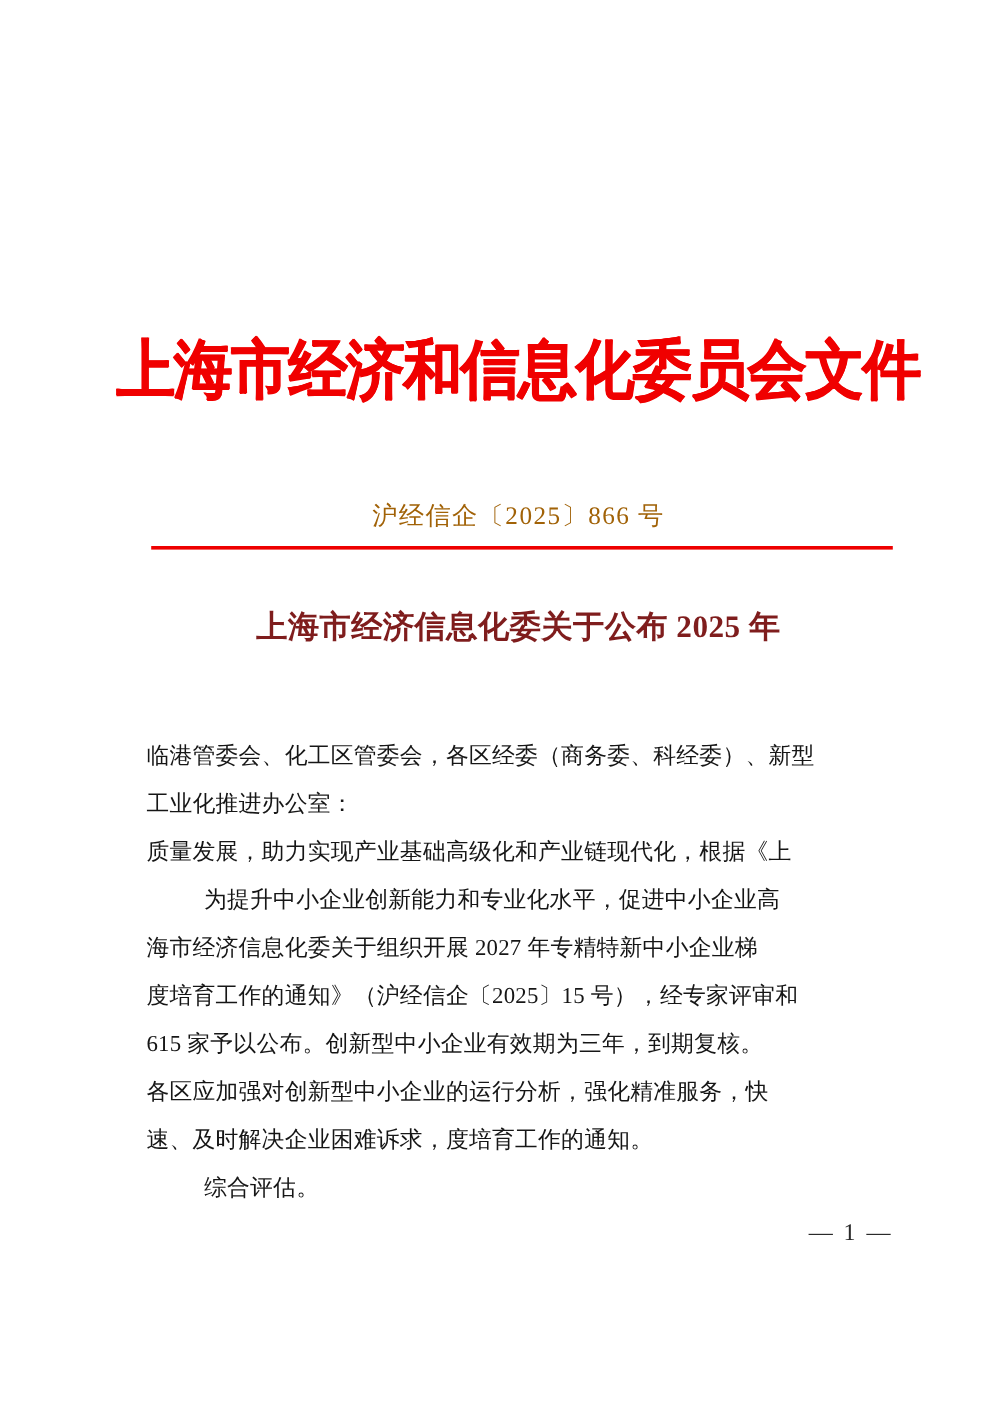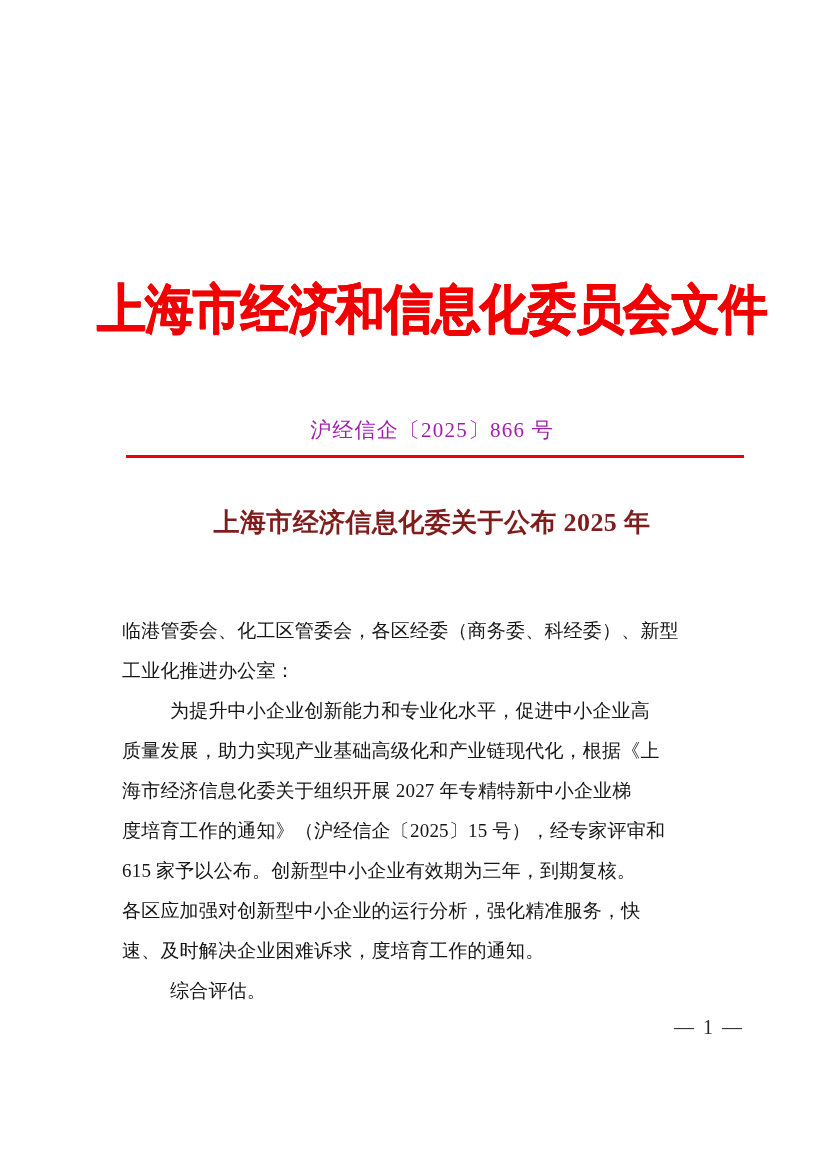--- a/index.html
+++ b/index.html
@@ -55,21 +55,21 @@
     top: 415px;
     width: 826px;
     text-align: center;
   }
 
   .doc-number {
     display: inline-block;
     font-family: "Liberation Serif", "DejaVu Serif", serif;
     font-size: 21px;
     line-height: 30px;
-    color: #a21caf;
+    color: #a16207;
     letter-spacing: 1.2px;
     white-space: nowrap;
   }
 
   
   .red-rule {
     position: absolute;
     left: 107px;
     top: 455px;
     width: 618px;
@@ -154,22 +154,22 @@
 
   <div class="doc-heading">
     <div class="doc-heading-line">上海市经济信息化委关于公布 2025 年</div>
   </div>
 
   <div class="body-block">
 
     <div class="body-line">临港管委会、化工区管委会，各区经委（商务委、科经委）、新型</div>
     <div class="body-line">工业化推进办公室：</div>
 
+    <div class="body-line">质量发展，助力实现产业基础高级化和产业链现代化，根据《上</div>
     <div class="body-line indent">为提升中小企业创新能力和专业化水平，促进中小企业高</div>
-    <div class="body-line">质量发展，助力实现产业基础高级化和产业链现代化，根据《上</div>
     <div class="body-line">海市经济信息化委关于组织开展 2027 年专精特新中小企业梯</div>
     <div class="body-line">度培育工作的通知》（沪经信企〔2025〕15 号），经专家评审和</div>
     <div class="body-line">615 家予以公布。创新型中小企业有效期为三年，到期复核。</div>
     <div class="body-line">各区应加强对创新型中小企业的运行分析，强化精准服务，快</div>
     <div class="body-line">速、及时解决企业困难诉求，度培育工作的通知。</div>
 
     <div class="body-line indent">综合评估。</div>
   </div>
 
   <div class="page-footer">

